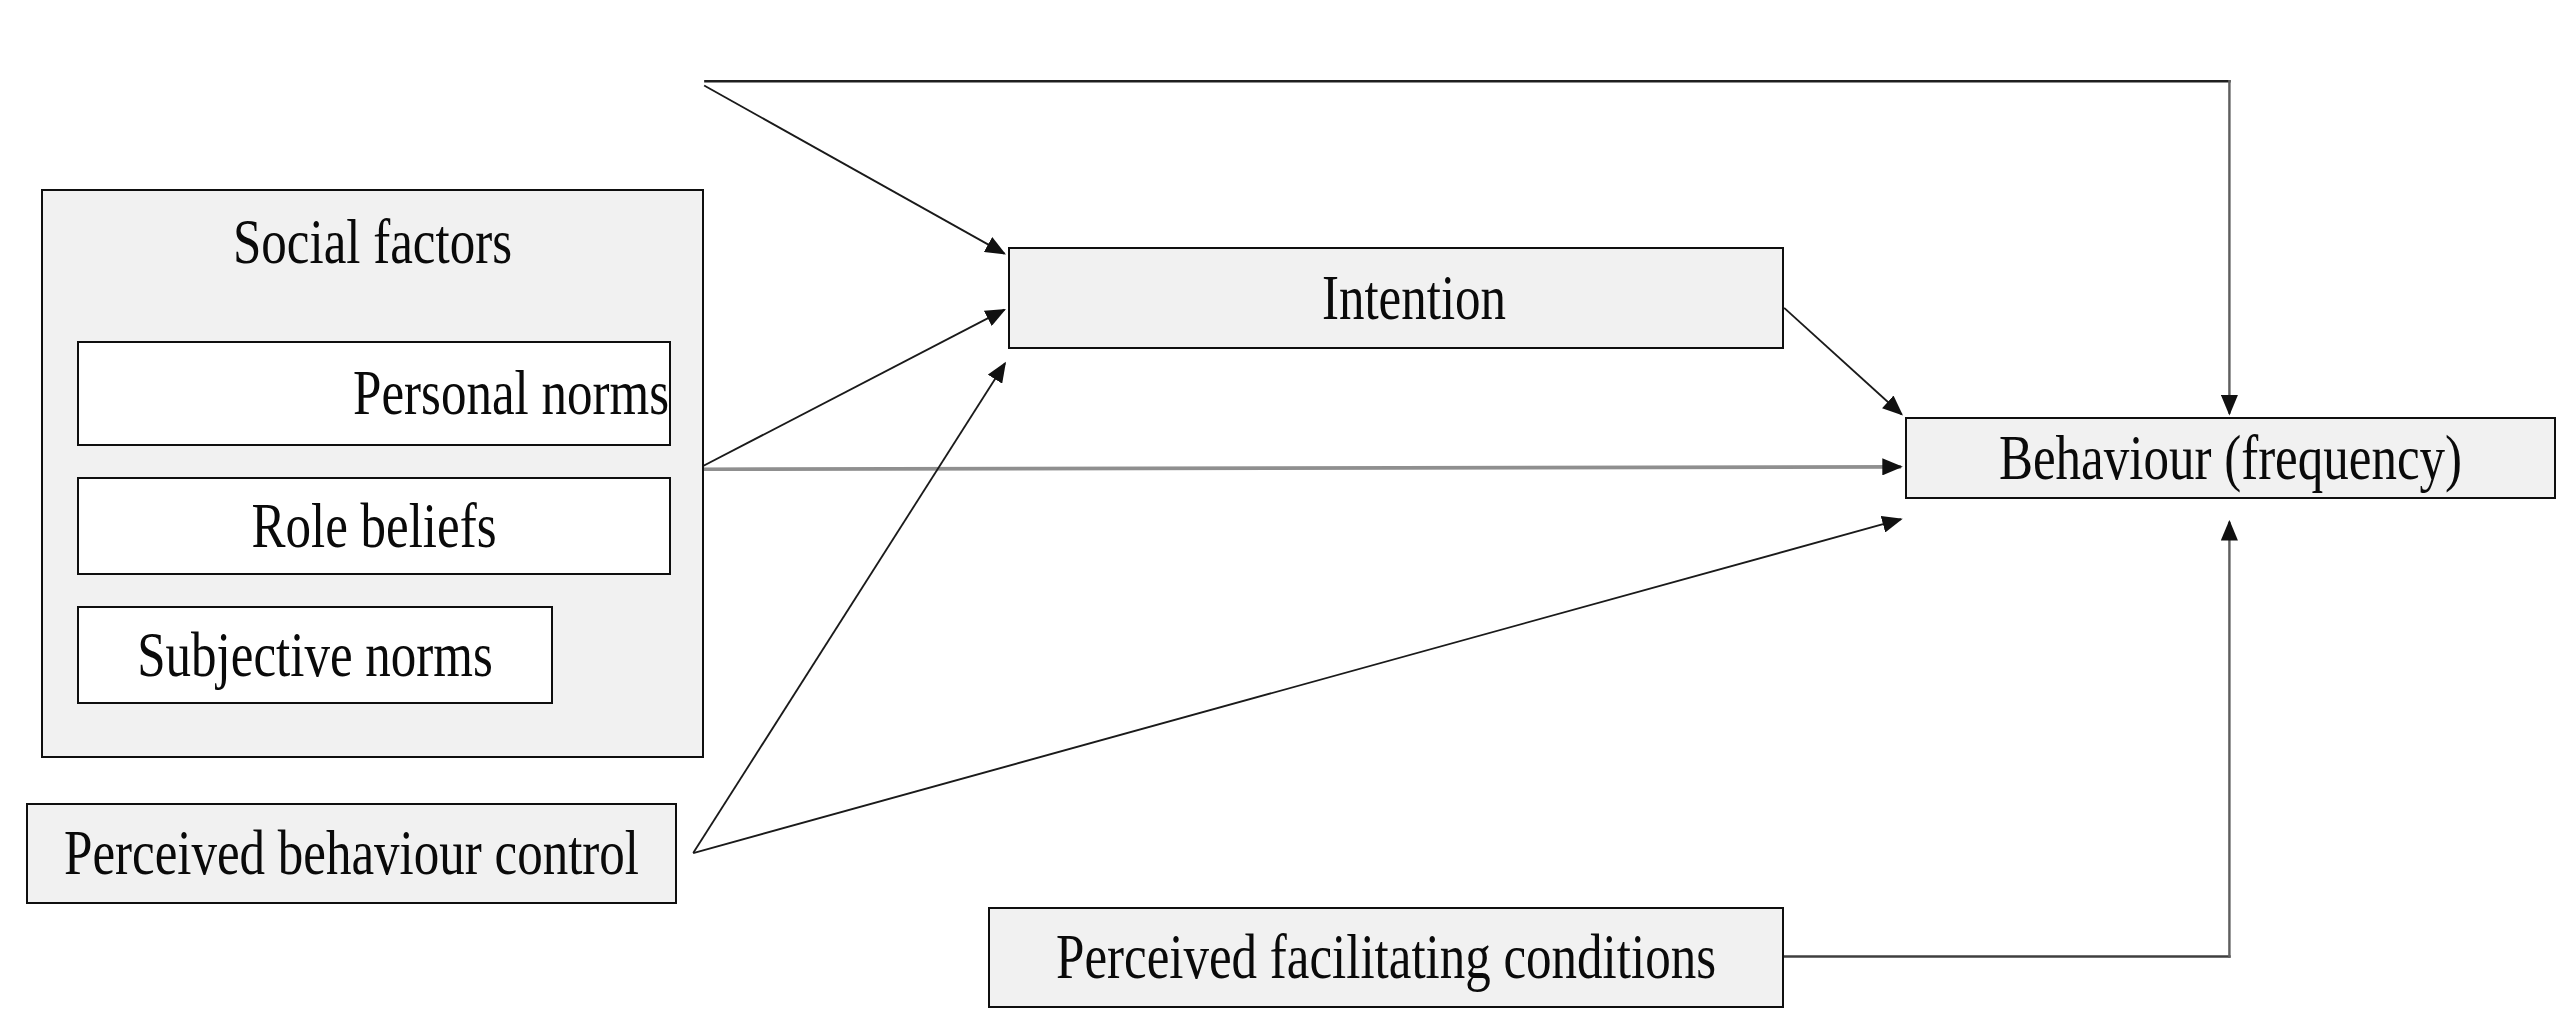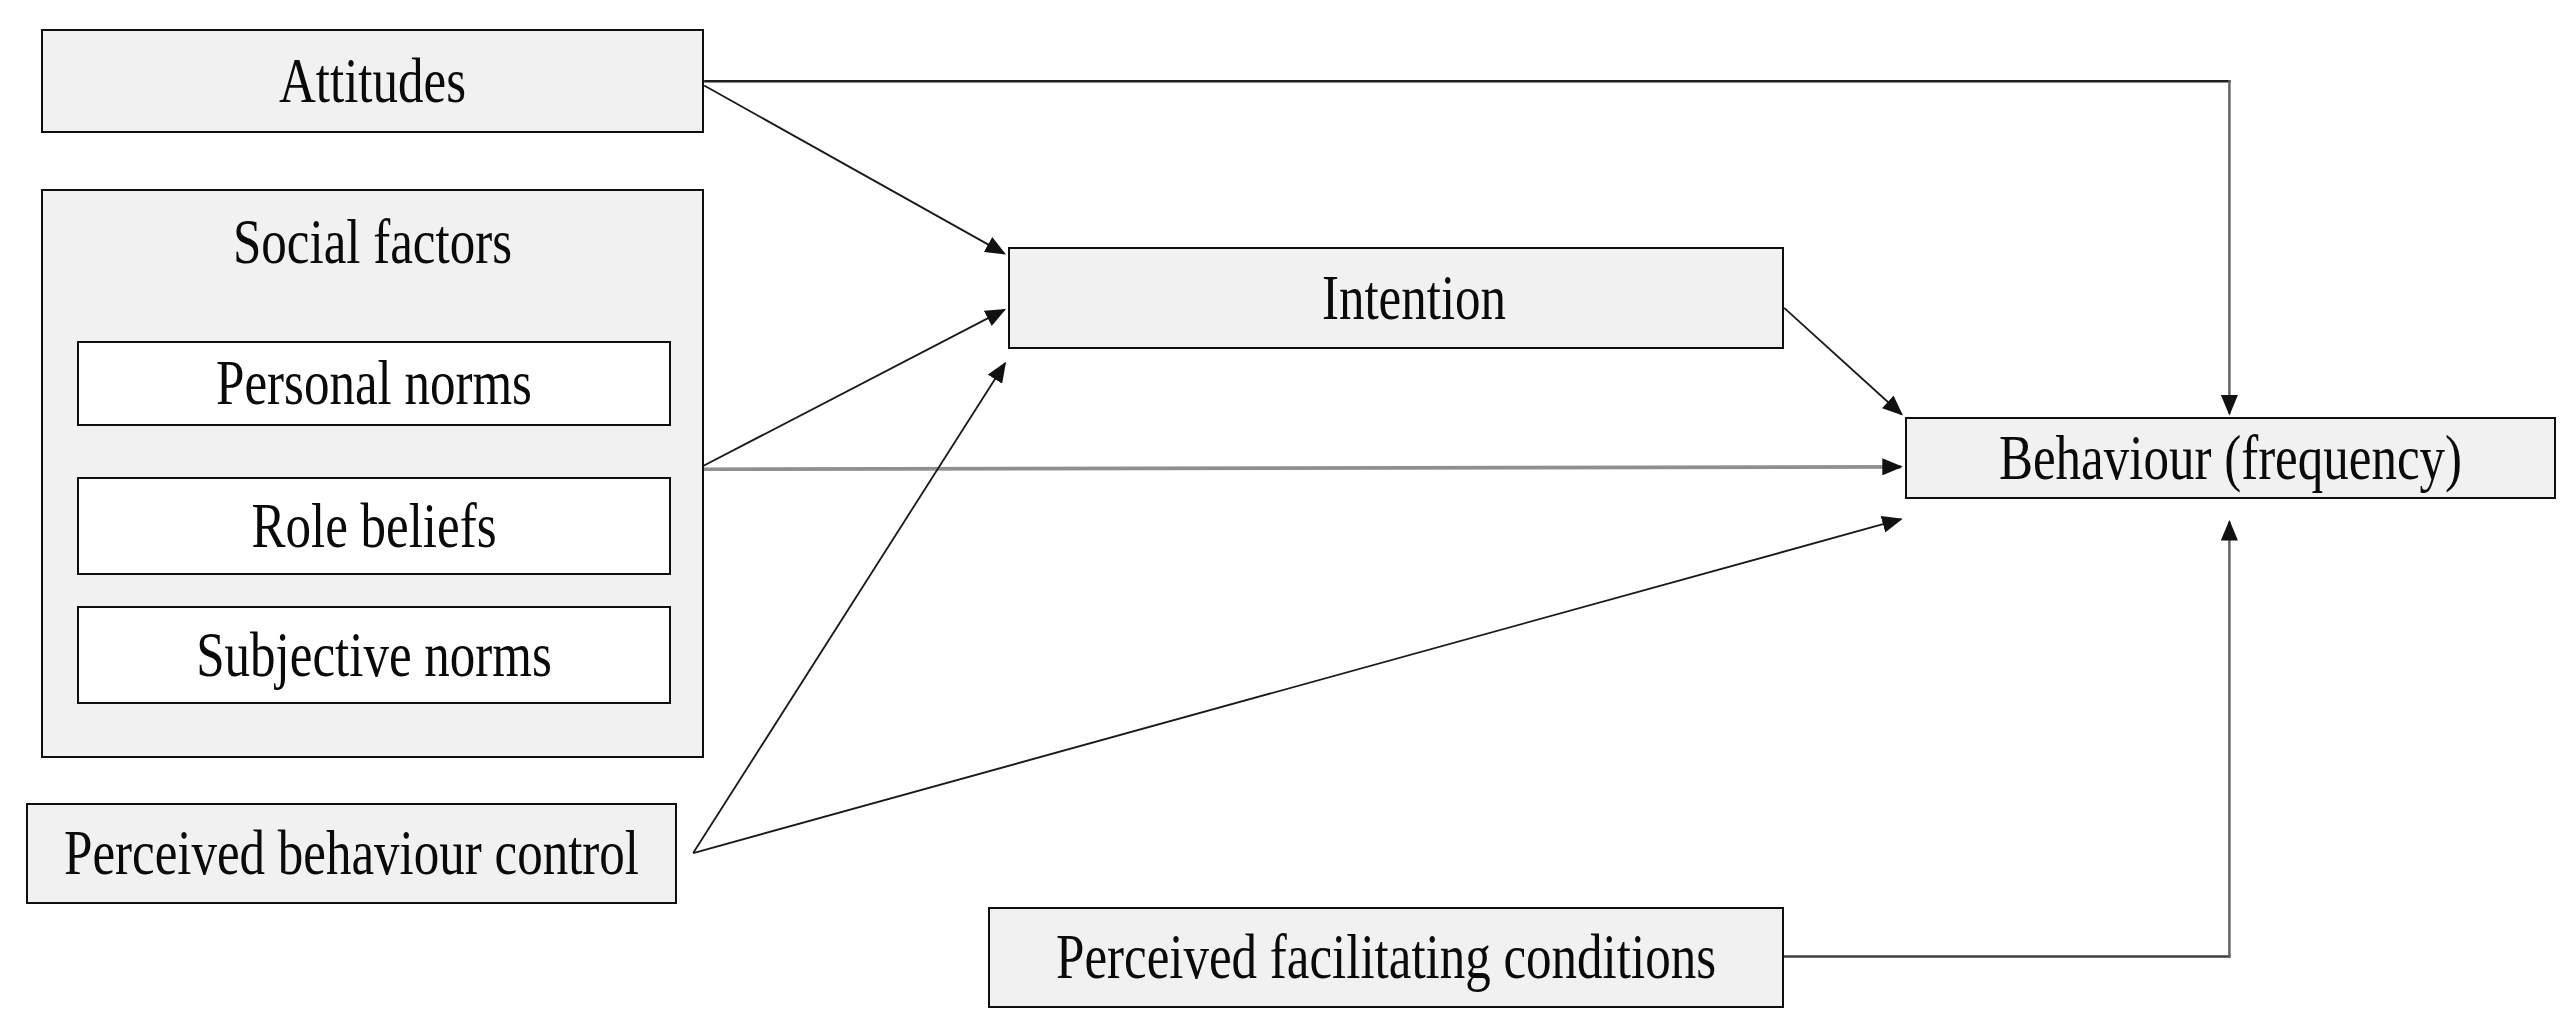--- a/index.html
+++ b/index.html
@@ -53,23 +53,23 @@
   .container-label {
     position: absolute;
     left: 0;
     top: 25.6px;
     width: 100%;
     text-align: center;
   }
   
   #box-attitudes   { left: 41px;   top: 29px;   width: 663px; height: 104px; }
   #box-social      { left: 41px;   top: 189px;  width: 663px; height: 569px; display: block; }
-  #box-personal    { left: 34px;   top: 150px;  width: 594px;  height: 85px; }
+  #box-personal    { left: 34px;   top: 150px;  width: 594px;  height: 105px; justify-content: flex-end; }
   #box-role        { left: 34px;   top: 286px;  width: 594px;  height: 98px; }
-  #box-subjective  { left: 34px;   top: 415px;  width: 594px;  height: 98px; }
+  #box-subjective  { left: 34px;   top: 415px;  width: 476px;  height: 98px; }
   #box-pbc         { left: 26px;   top: 803px; width: 651px; height: 101px; }
   #box-intention   { left: 1008px; top: 247px;  width: 776px; height: 102px; padding-left: 36px; }
   #box-behaviour   { left: 1905px; top: 417px;  width: 651px; height: 82px; }
   #box-pfc         { left: 988px; top: 907px; width: 796px; height: 101px; text-align: right; }
 </style>
 </head>
 <body>
 
 <div class="diagram">
 
@@ -92,23 +92,20 @@
     <line x1="1138" y1="1400" x2="1650" y2="596" stroke="#1a1a1a" stroke-width="3" marker-end="url(#arrow)"></line>
 
     <line x1="1138" y1="1400" x2="3121" y2="852" stroke="#1a1a1a" stroke-width="3" marker-end="url(#arrow)"></line>
 
     <line x1="2929" y1="505" x2="3122" y2="680" stroke="#1a1a1a" stroke-width="3" marker-end="url(#arrow)"></line>
 
     <line x1="2928" y1="1570" x2="3662" y2="1570" stroke="#3f3f3f" stroke-width="4"></line>
     <line x1="3660" y1="1572" x2="3660" y2="856" stroke="#5f5f5f" stroke-width="4" marker-end="url(#arrow)"></line>
   </svg>
 
-  <div class="box" id="box-attitudes">
-    <span class="label">Attitudes</span>
-  </div>
 
   <div class="box" id="box-social">
     <span class="label container-label">Social factors</span>
 
     <div class="subbox" id="box-personal">
       <span class="label">Personal norms</span>
     </div>
     <div class="subbox" id="box-role">
       <span class="label">Role beliefs</span>
     </div>

